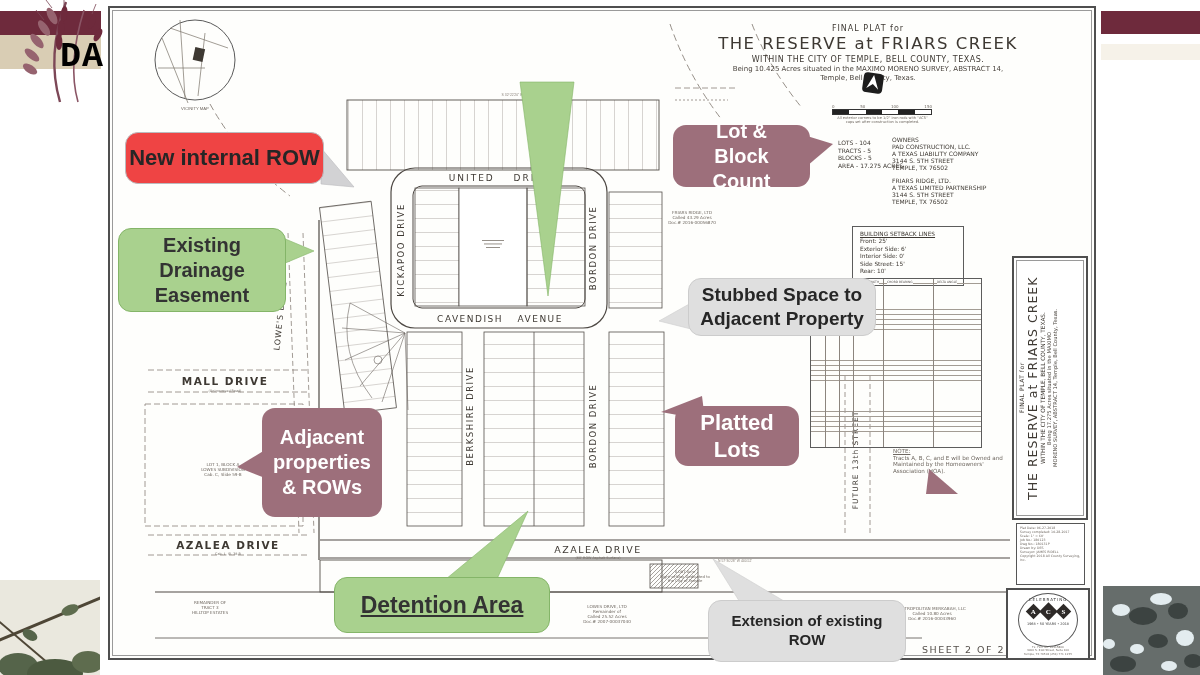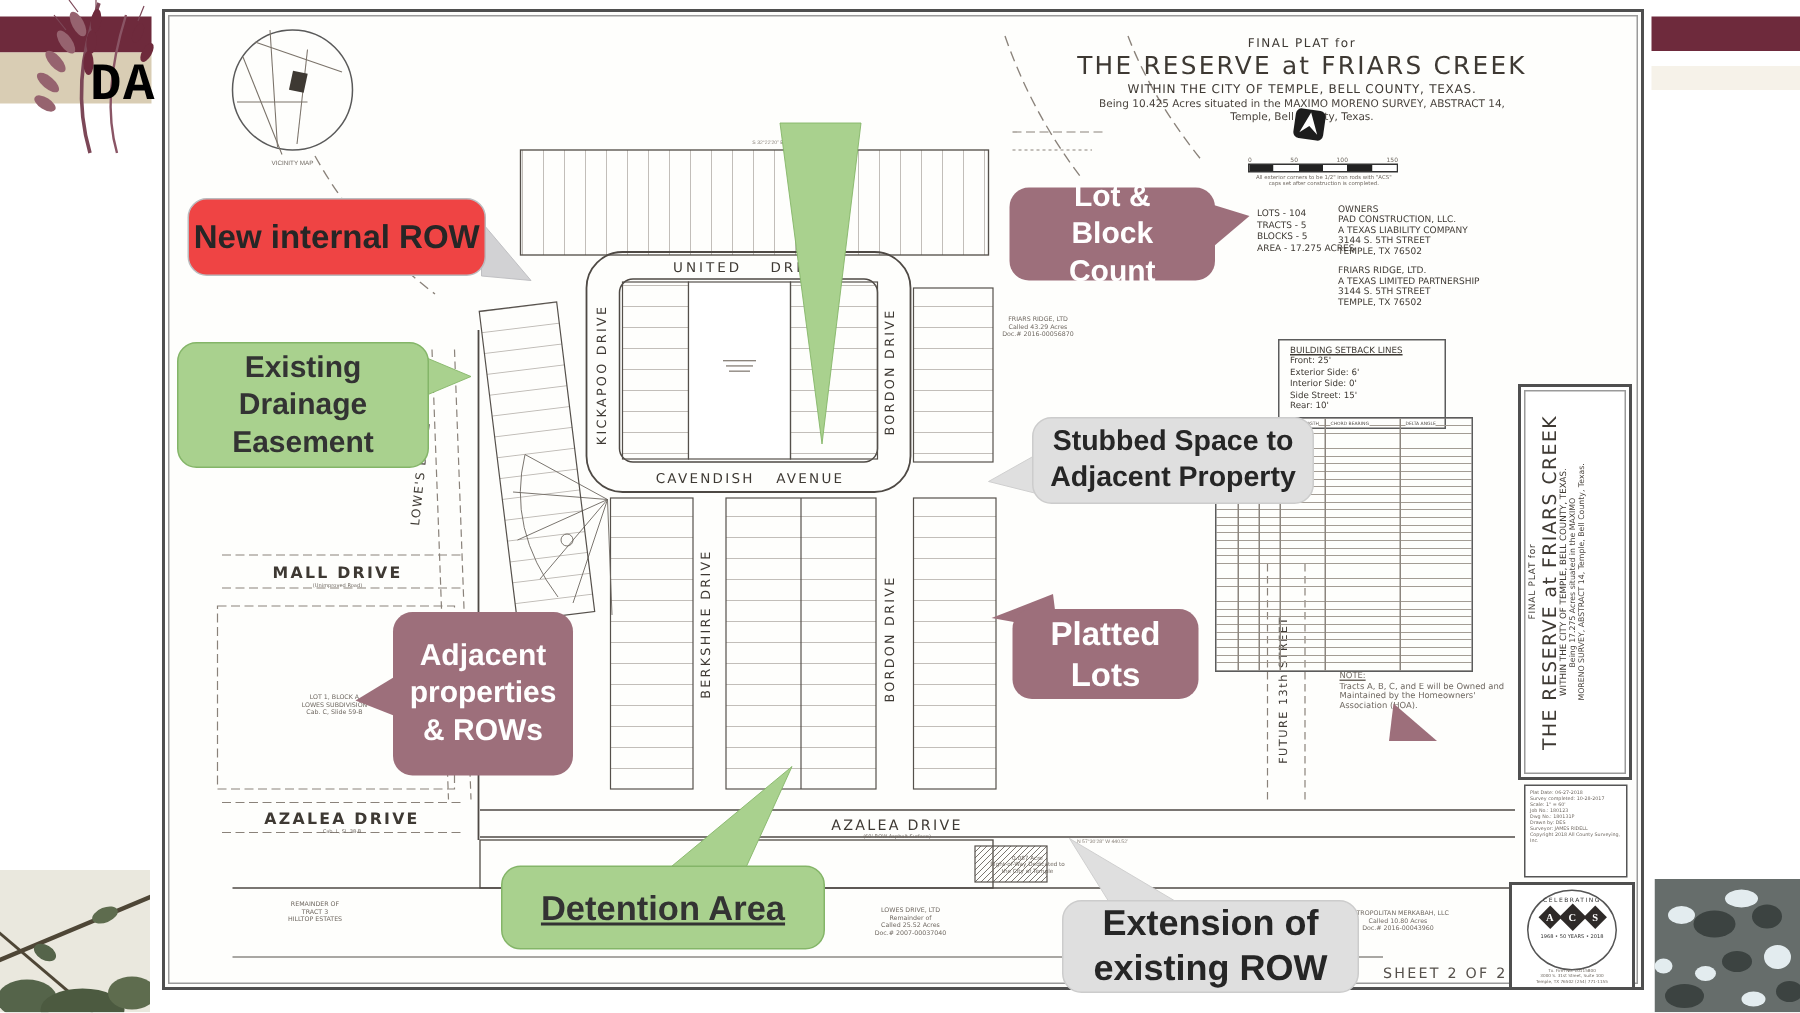--- a/index.html
+++ b/index.html
@@ -103,21 +103,21 @@
 
   .co-central{left:405px;top:25px;width:252px;height:64px;font-size:21px;padding:0 50px;}
   .co-newrow{left:125px;top:132px;width:199px;height:52px;font-size:22px;}
   .co-drainage{left:118px;top:228px;width:168px;height:84px;font-size:20px;padding:0 24px;}
   .co-lotblock{left:673px;top:125px;width:137px;height:62px;font-size:20px;padding:0 18px;}
   .co-stubbed{left:688px;top:278px;width:188px;height:58px;font-size:19px;}
   .co-platted{left:675px;top:362px;width:124px;height:60px;font-size:22px;padding:0 22px;margin-top:44px;}
   .co-adjacent{left:262px;top:408px;width:120px;height:109px;font-size:20px;padding:0 10px;}
   .co-hoa{left:900px;top:490px;width:114px;height:60px;font-size:24px;}
   .co-detention{left:334px;top:577px;width:216px;height:56px;font-size:23px;text-decoration:underline;}
-  .co-extension{left:708px;top:600px;width:198px;height:62px;font-size:24px;padding:0 18px;}
+  .co-extension{left:708px;top:600px;width:198px;height:62px;font-size:15px;padding:0 18px;}
 </style>
 </head>
 <body>
 
 <div class="slide">
 
   <div class="band band-maroon-left"></div>
   <div class="band band-tan-left"></div>
   <div class="band band-maroon-right"></div>
   <div class="band band-tan-right"></div>

